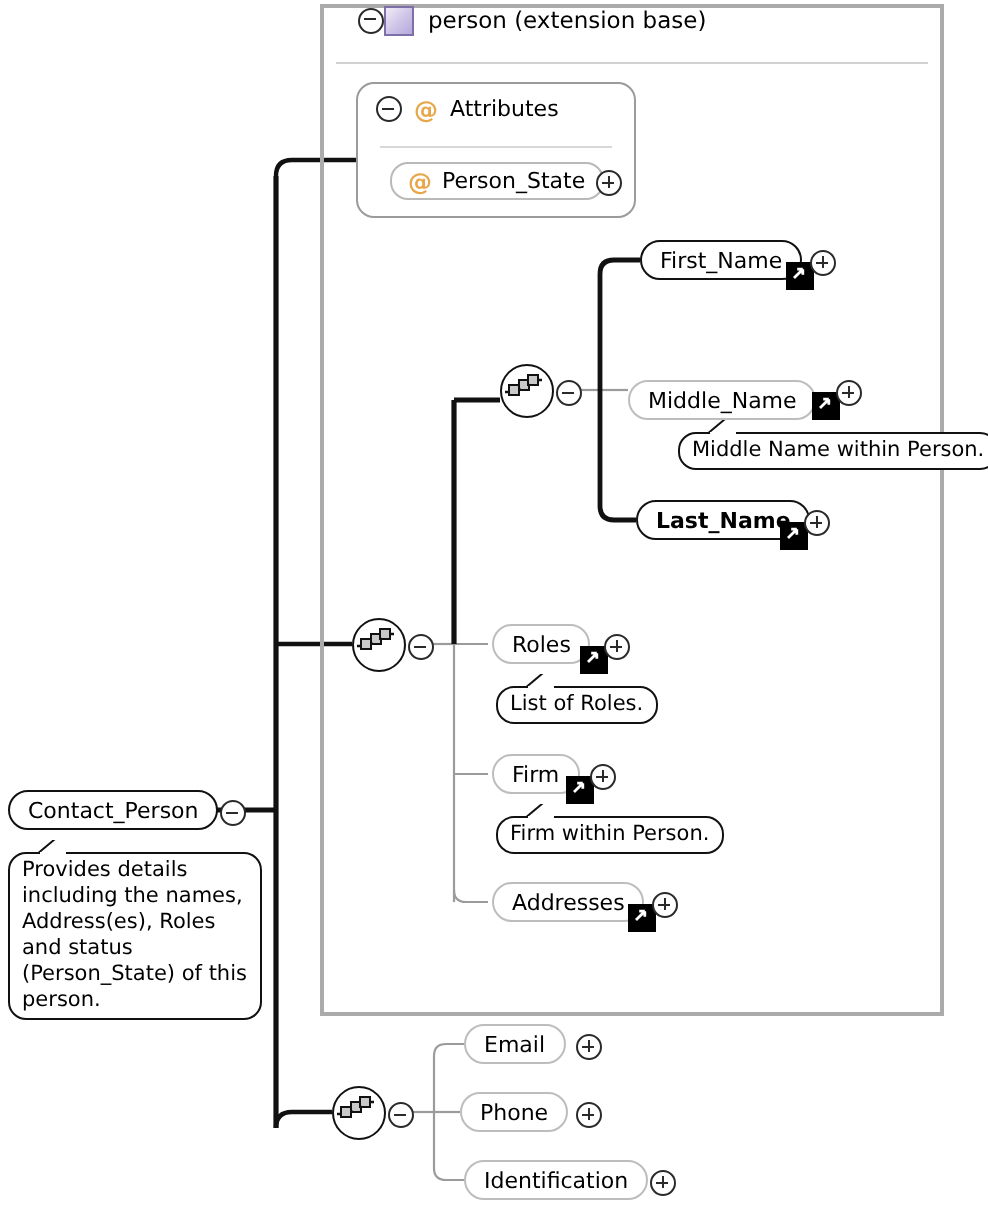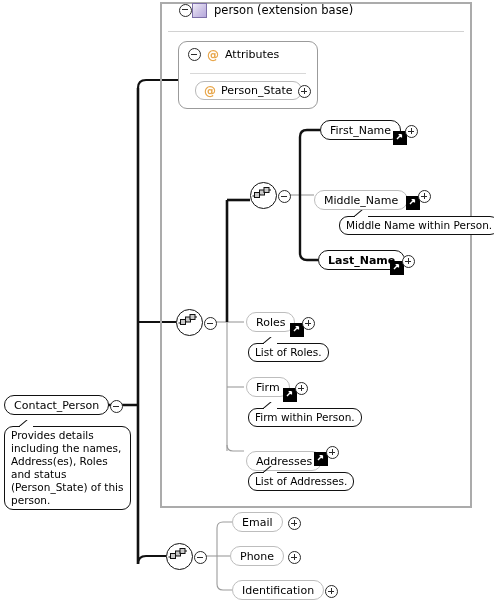--- a/index.html
+++ b/index.html
@@ -239,33 +239,29 @@
     <svg width="10" height="10" viewBox="0 0 10 10">
         <path d="M7.4 2.6 L3 7 M7.4 2.6 H4.6 M7.4 2.6 V5.4" stroke="#fff" stroke-width="1.4" fill="none"></path>
       </svg>
   </div>
   <span class="tg plus" style="position:absolute;left:295px;top:382px;"></span>
   <div class="anno" style="left:248px;top:408px;text-align:center;">
     <span class="tip" style="left:14px;"></span><span class="tipmask" style="left:15px;"></span>
     <span>Firm within Person.</span>
   </div>
 
-  <div class="node opt" style="left:246px;top:451px;">
+  <div class="node opt" style="left:246px;top:441px;">
     <span class="lbl">Addresses</span>
   </div>
   <div class="arrowbox" style="left:314px;top:452px;">
     <svg width="10" height="10" viewBox="0 0 10 10">
         <path d="M7.4 2.6 L3 7 M7.4 2.6 H4.6 M7.4 2.6 V5.4" stroke="#fff" stroke-width="1.4" fill="none"></path>
       </svg>
   </div>
   <span class="tg plus" style="position:absolute;left:326px;top:446px;"></span>
-  <div class="anno" style="left:248px;top:472px;">
-    <span class="tip" style="left:14px;"></span><span class="tipmask" style="left:15px;"></span>
-    <span>List of Addresses.</span>
-  </div>
 
   <div class="seq" style="left:166px;top:543px;">
     <svg width="22" height="22" viewBox="0 0 22 22">
       <rect x="3.5" y="9.5" width="5" height="5" fill="#c9c9c9" stroke="#111" stroke-width="1"></rect>
       <rect x="8.5" y="7" width="5" height="5" fill="#c9c9c9" stroke="#111" stroke-width="1"></rect>
       <rect x="13" y="4.5" width="5" height="5" fill="#c9c9c9" stroke="#111" stroke-width="1"></rect>
       <path d="M1.5 13 H3.5 M18 7 H20" stroke="#111" stroke-width="1.2"></path>
       <path d="M8.4 11.6 L9.2 11.2 M13 9 L13.4 8.6" stroke="#111" stroke-width="1.2"></path>
     </svg>
   </div>

